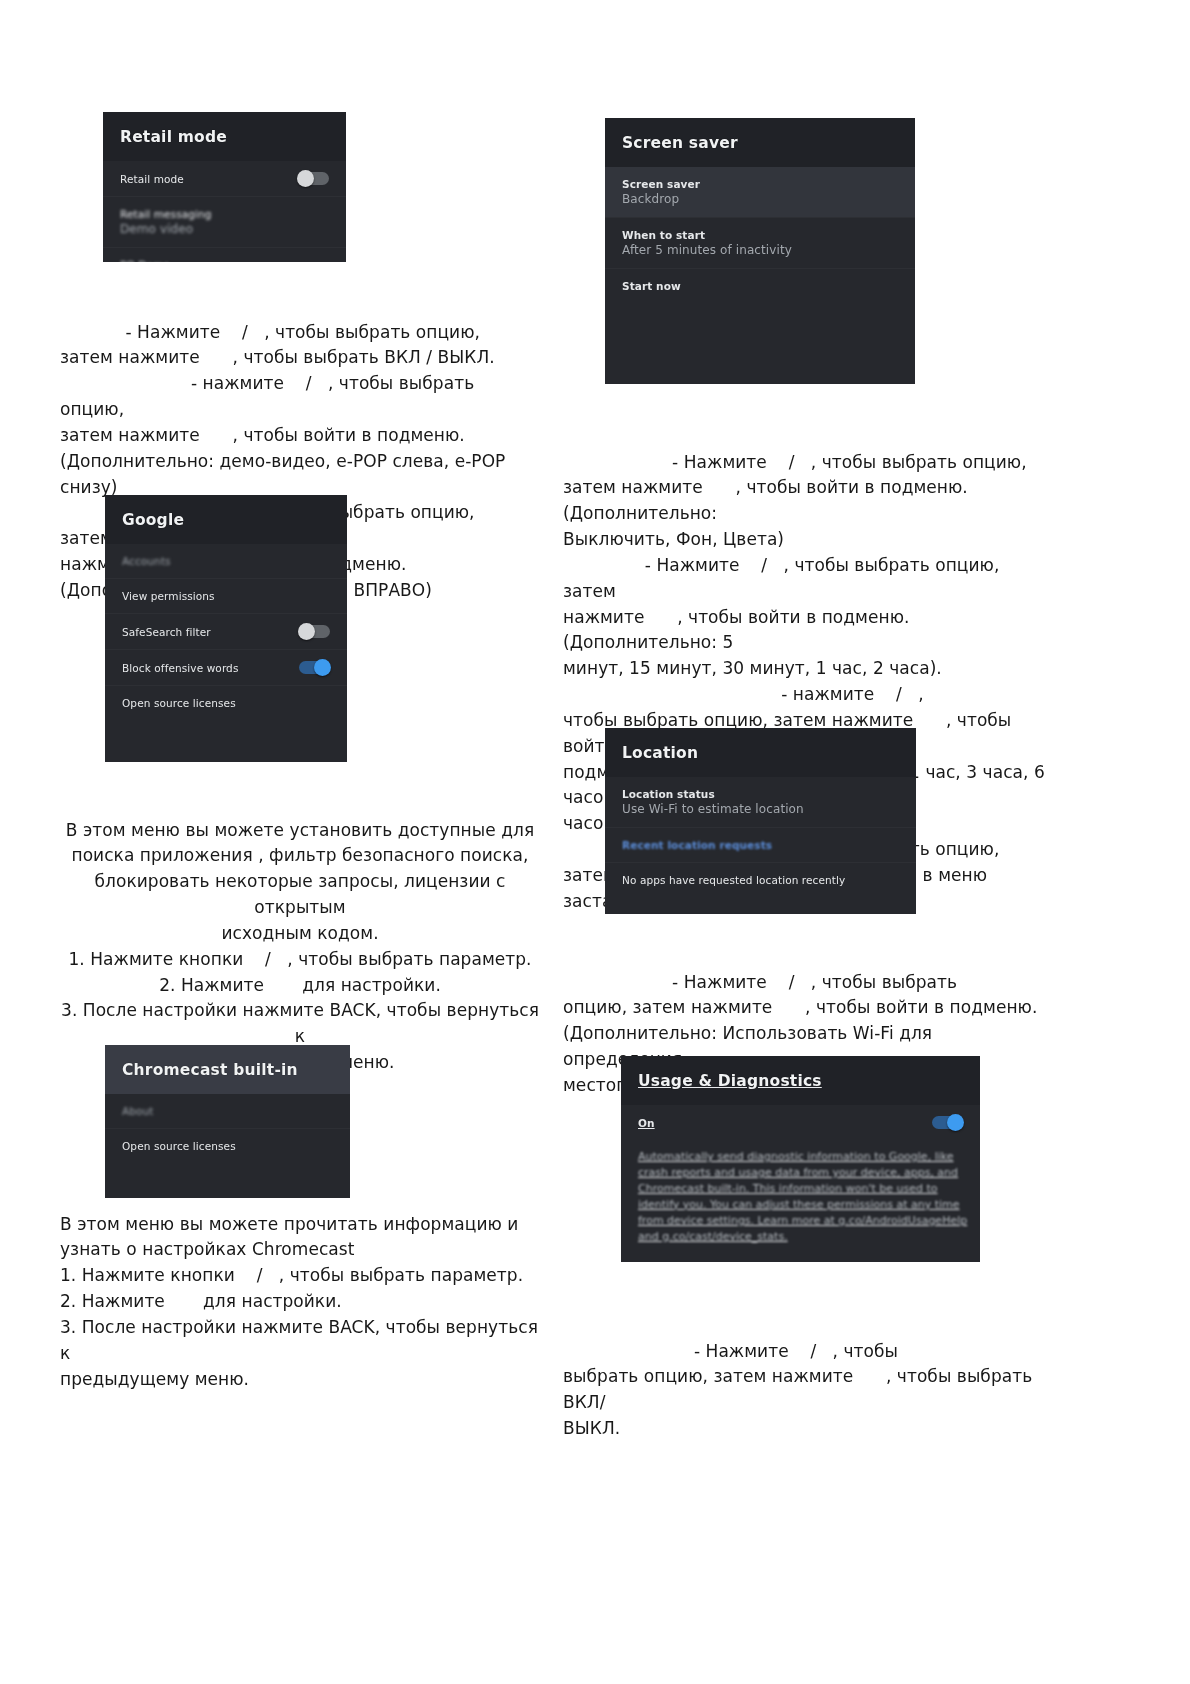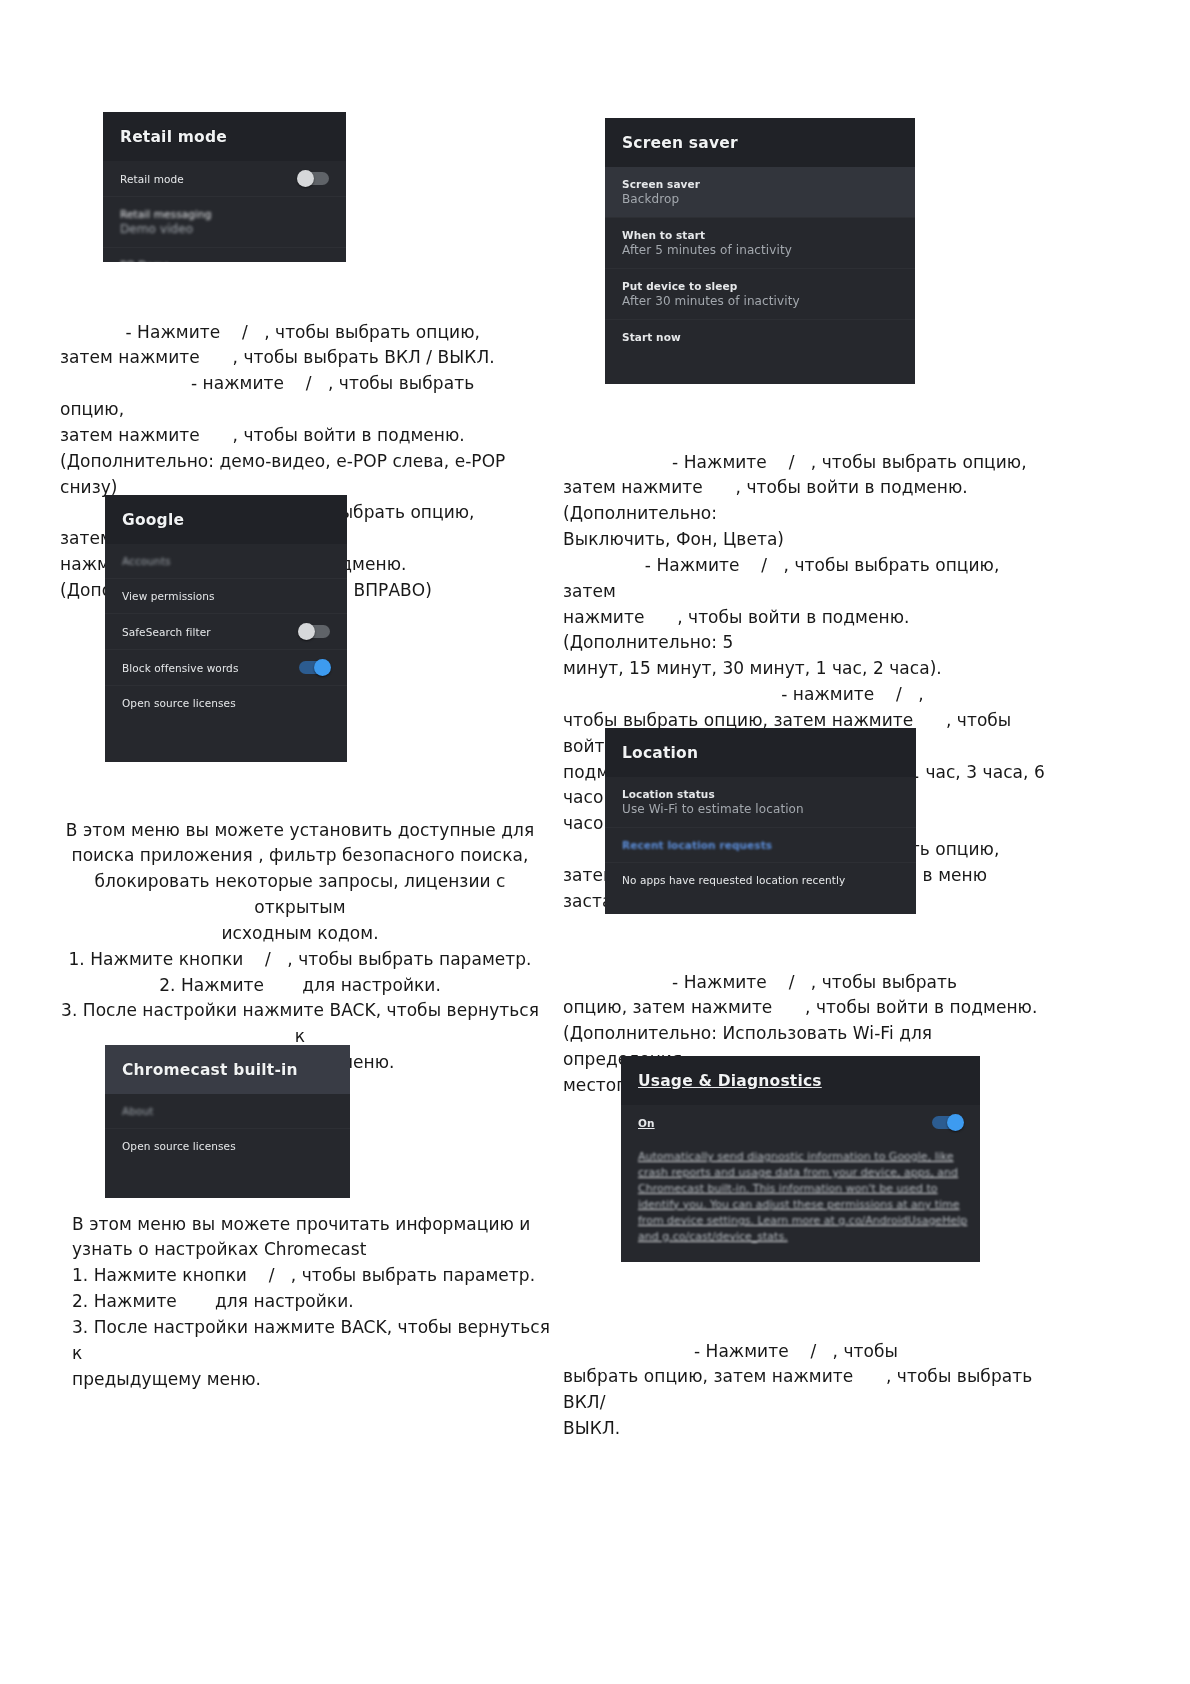--- a/index.html
+++ b/index.html
@@ -220,21 +220,21 @@
           <div class="row-title muted">About</div>
         </div>
       </div>
       <div class="row">
         <div class="row-texts">
           <div class="row-title">Open source licenses</div>
         </div>
       </div>
     </div>
 
-    <div class="txt" style="position:absolute; left:12px; top:1160px; width:480px;">
+    <div class="txt" style="position:absolute; left:0px; top:1160px; width:480px;">
       <p>В этом меню вы можете прочитать информацию и
 узнать о настройках Chromecast
 1. Нажмите кнопки    /   , чтобы выбрать параметр.
 2. Нажмите       для настройки.
 3. После настройки нажмите BACK, чтобы вернуться к
 предыдущему меню.</p>
     </div>
   </div>
 
   <div class="col col-right">
@@ -246,26 +246,20 @@
       <div class="row nolead hl">
         <div class="row-texts">
           <div class="row-title bold">Screen saver</div>
           <div class="row-sub">Backdrop</div>
         </div>
       </div>
       <div class="row">
         <div class="row-texts">
           <div class="row-title bold">When to start</div>
           <div class="row-sub">After 5 minutes of inactivity</div>
-        </div>
-      </div>
-      <div class="row">
-        <div class="row-texts">
-          <div class="row-title bold">Put device to sleep</div>
-          <div class="row-sub">After 30 minutes of inactivity</div>
         </div>
       </div>
       <div class="row">
         <div class="row-texts">
           <div class="row-title bold">Start now</div>
         </div>
       </div>
     </div>
 
     <div class="txt" style="position:absolute; left:0px; top:398px; width:490px;">

